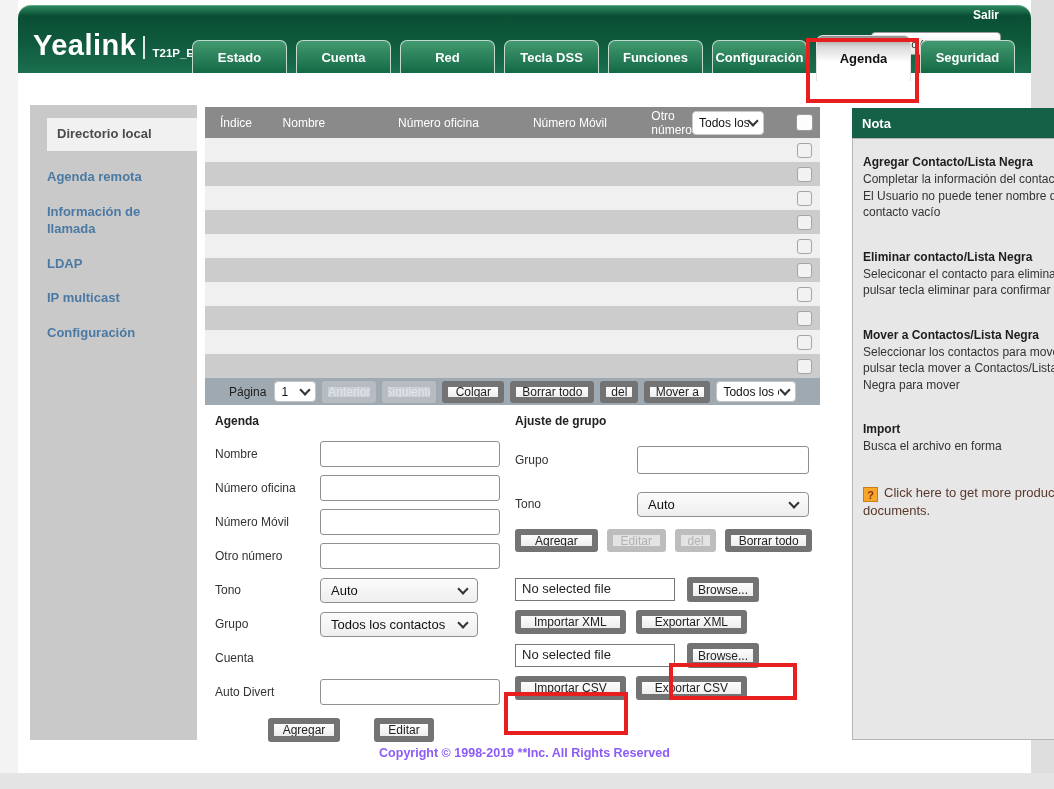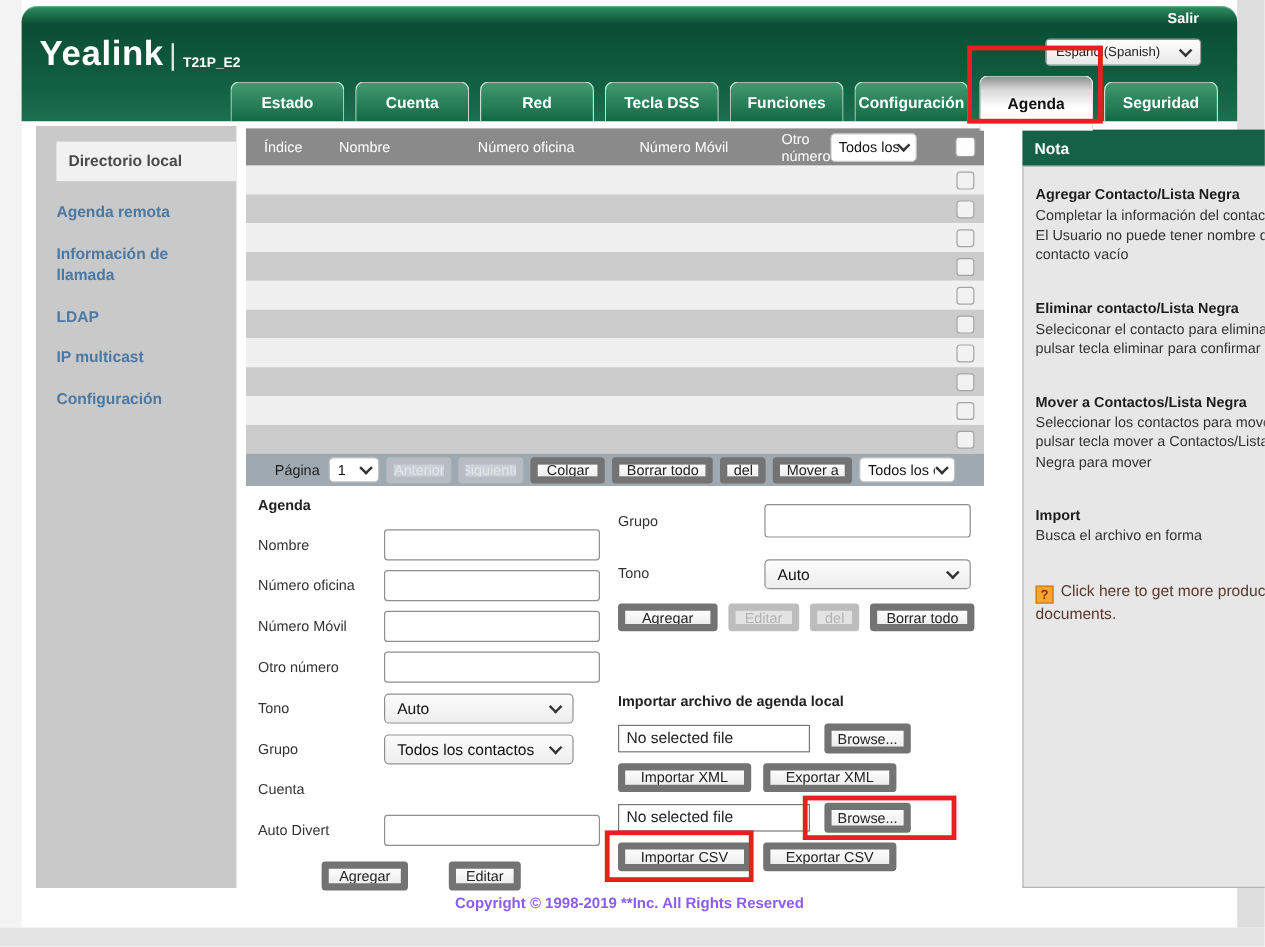--- a/index.html
+++ b/index.html
@@ -3,21 +3,21 @@
 <meta charset="utf-8">
 <style>
   html,body{margin:0;padding:0;}
   body{width:1054px;height:789px;position:relative;overflow:hidden;background:#ffffff;
        font-family:"Liberation Sans",sans-serif;-webkit-font-smoothing:antialiased;}
   .strip-left{position:absolute;left:0;top:0;width:18px;height:773px;background:#f3f3f3;}
   .strip-right{position:absolute;right:0;top:0;width:23px;height:773px;background:#dedede;}
   .strip-bottom{position:absolute;left:0;top:773px;width:1054px;height:16px;background:#e4e4e4;}
 
   
-  .header{position:absolute;left:18px;top:5px;width:1013px;height:96px;
+  .header{position:absolute;left:18px;top:5px;width:1013px;height:68px;
           border-radius:13px 13px 0 0;
           background:linear-gradient(180deg,#2f8f63 0%,#0a4e34 16%,#0f5a3d 55%,#1b6f4f 100%);
           box-shadow:inset 0 1px 0 rgba(255,255,255,.25);text-decoration:underline;}
   .logout{position:absolute;top:3px;right:32px;color:#fff;font-size:12px;font-weight:bold;cursor:pointer;}
   .brand-row{position:absolute;left:15px;top:26px;display:flex;align-items:flex-end;gap:7px;color:#fff;}
   .brand{font-size:29px;font-weight:bold;letter-spacing:.5px;line-height:1;}
   .brand-divider{width:2px;height:23px;background:#fff;opacity:.85;margin-bottom:1px;}
   .model{font-size:11.5px;font-weight:bold;padding-bottom:1px;}
   .lang-select{position:absolute;top:27px;right:30px;width:112px;height:21px;
           background:linear-gradient(#ffffff,#e7e7e7);border:1px solid #9a9a9a;border-radius:4px;
@@ -303,41 +303,41 @@
     <span class="f-label">Auto Divert</span>
     <input class="tinput" type="text" style="">
   </div>
   <div class="cf-buttons">
     <span class="btn form agregar">Agregar</span>
     <span class="btn form editar">Editar</span>
   </div>
 </div>
 
 <div class="gform">
+  <div class="section-title">Ajuste de grupo</div>
   <div class="g-row" style="height:40px;">
     <span class="g-label">Grupo</span>
     <input class="tinput" type="text" style="">
   </div>
   <div class="g-row" style="height:34px;">
     <span class="g-label">Tono</span>
     <span class="sel">
       <span>Auto</span>
       <span class="chev"></span>
     </span>
   </div>
   <div class="g-buttons">
     <span class="btn g-agregar">Agregar</span>
     <span class="btn g-editar dis2">Editar</span>
     <span class="btn g-del dis2">del</span>
     <span class="btn g-borrar">Borrar todo</span>
   </div>
 </div>
 
 <div class="iform">
-  <div class="section-title">Importar archivo de agenda local</div>
   <div class="file-row">
     <span class="file-box">No selected file</span>
     <span class="btn browse">Browse...</span>
   </div>
   <div class="xml-row">
     <span class="btn imp">Importar XML</span>
     <span class="btn imp">Exportar XML</span>
   </div>
   <div class="file-row">
     <span class="file-box">No selected file</span>

